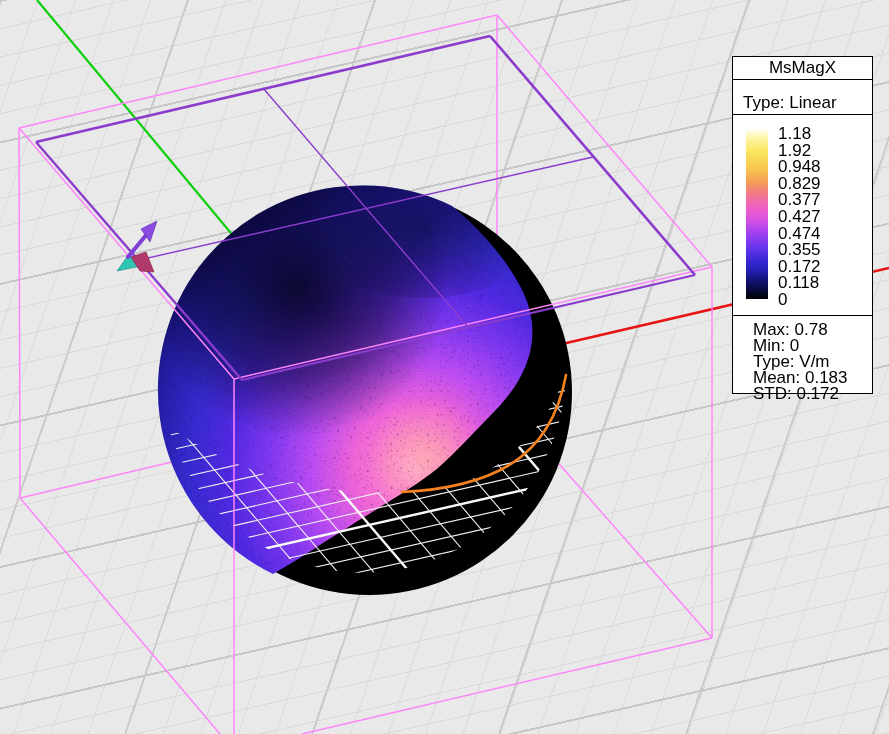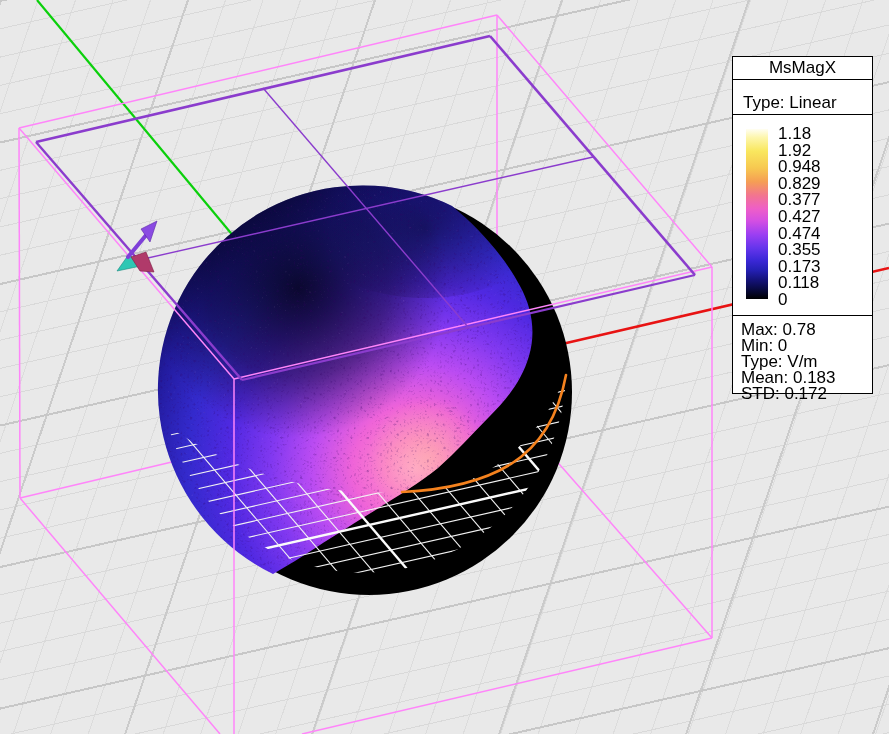--- a/index.html
+++ b/index.html
@@ -25,21 +25,21 @@
   .legend .row-type{height:23px;line-height:23px;padding-left:10px;border-bottom:1px solid #000;box-sizing:content-box;margin-top:11px;}
   .legend .row-cbar{position:relative;height:200px;border-bottom:1px solid #000;}
   .legend .cbar{
     position:absolute;left:13px;top:14px;width:22px;height:170px;
     background:linear-gradient(to bottom,
       #fffef2 0%, #fdf6ac 5%, #f9e75e 13%, #f7c850 23%, #f59e54 31%,
       #f2758f 39%, #ee5ec8 47%, #d44fe2 54%, #9c3ff2 62%, #6535ec 70%,
       #3c28d8 77%, #2420b4 83%, #141277 89%, #090a44 94%, #000 100%);
   }
   .legend .ticklbl{position:absolute;left:45px;height:16px;line-height:16px;}
-  .legend .row-stats{padding:6px 0 0 8px;}
+  .legend .row-stats{padding:6px 0 0 20px;}
   .legend .row-stats div{height:16px;line-height:16px;}
 </style>
 </head>
 <body>
 
 <div id="stage">
 
   <svg id="scene" width="889" height="734" viewBox="0 0 889 734">
     <defs>
       <radialGradient id="fieldGrad" gradientUnits="userSpaceOnUse" cx="415" cy="468" r="345">
@@ -191,21 +191,21 @@
     <div class="row-cbar">
       <div class="cbar"></div>
       <div class="ticklbl" style="top:11px">1.18</div>
       <div class="ticklbl" style="top:27.6px">1.92</div>
       <div class="ticklbl" style="top:44.2px">0.948</div>
       <div class="ticklbl" style="top:60.8px">0.829</div>
       <div class="ticklbl" style="top:77.4px">0.377</div>
       <div class="ticklbl" style="top:94px">0.427</div>
       <div class="ticklbl" style="top:110.6px">0.474</div>
       <div class="ticklbl" style="top:127.2px">0.355</div>
-      <div class="ticklbl" style="top:143.8px">0.173</div>
+      <div class="ticklbl" style="top:143.8px">0.172</div>
       <div class="ticklbl" style="top:160.4px">0.118</div>
       <div class="ticklbl" style="top:177px">0</div>
     </div>
     <div class="row-stats">
       <div>Max: 0.78</div>
       <div>Min: 0</div>
       <div>Type: V/m</div>
       <div>Mean: 0.183</div>
       <div>STD: 0.172</div>
     </div>

